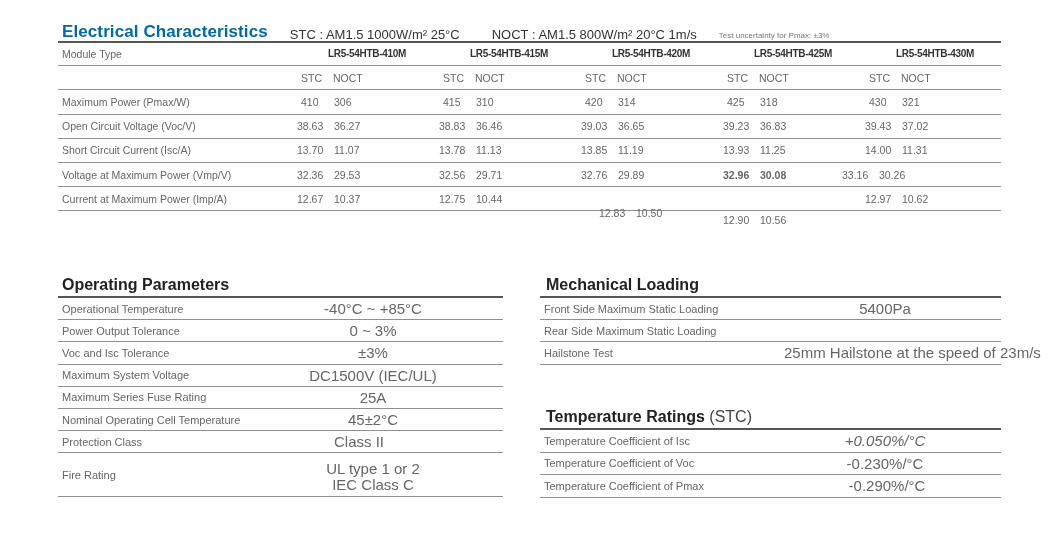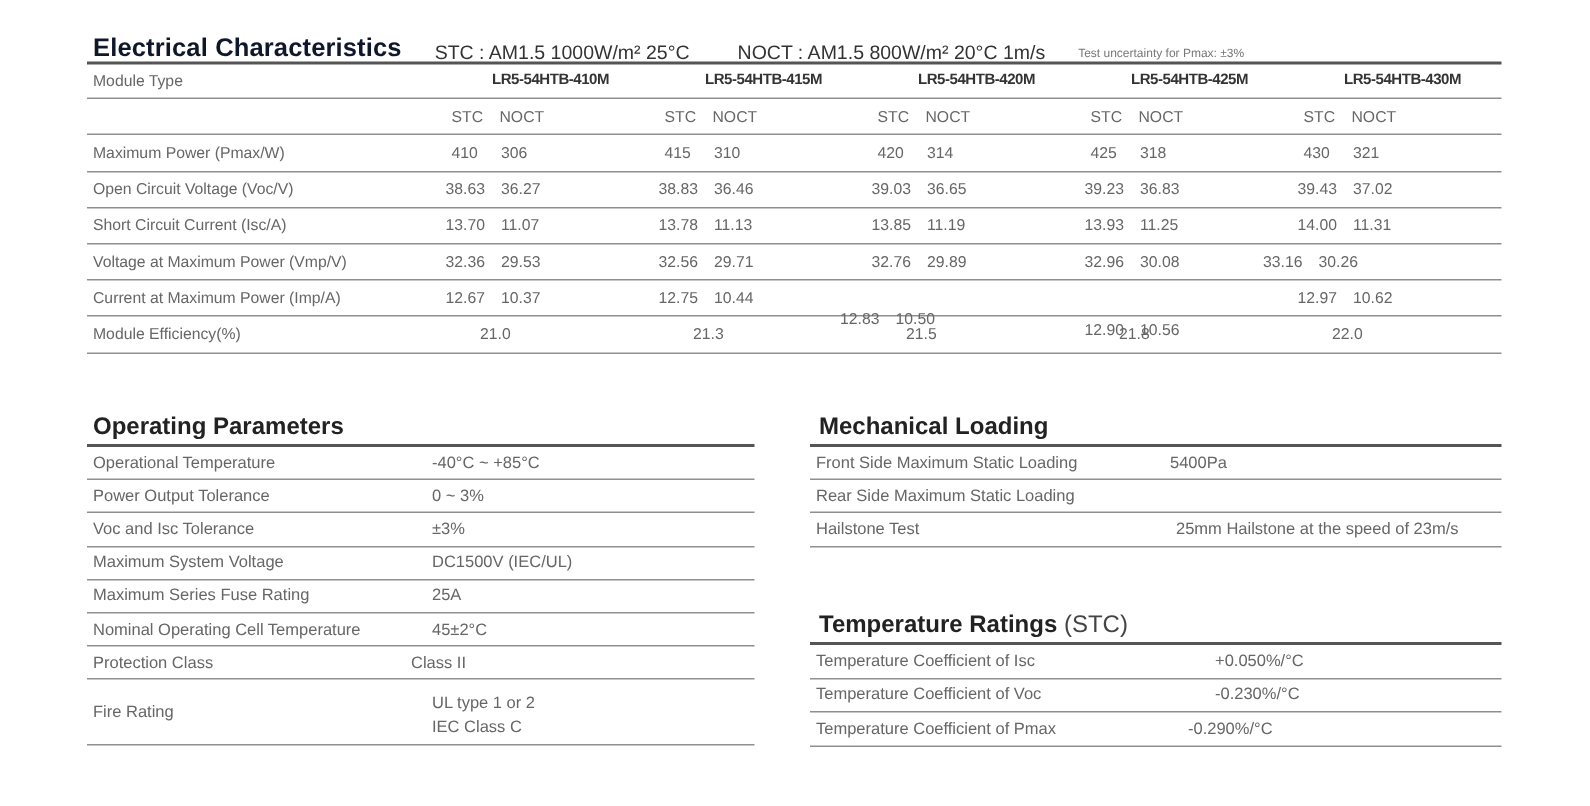--- a/index.html
+++ b/index.html
@@ -3,21 +3,21 @@
 <meta charset="utf-8">
 <style>
   * { margin:0; padding:0; box-sizing:border-box; }
   html, body { width:1060px; height:537px; background:#ffffff; overflow:hidden; }
   body { font-family: "Liberation Sans", "DejaVu Sans", sans-serif; color:#555; position:relative; }
 
   .abs { position:absolute; }
 
   
   .ec-title-row { left:62px; top:18px; width:940px; height:24px; display:flex; align-items:flex-end; white-space:nowrap; }
-  .ec-title { font-size:17px; font-weight:bold; color:#0f172a; letter-spacing:0.1px; }
+  .ec-title { font-size:17px; font-weight:bold; color:#0369a1; letter-spacing:0.1px; }
   .ec-cond { font-size:13px; color:#333; margin-left:22px; }
   .ec-cond2 { font-size:13px; color:#333; margin-left:32px; }
   .ec-unc { font-size:8px; color:#777; margin-left:22px; padding-bottom:2px; }
 
   .hline { position:absolute; height:1px; background:#8a8a8a; }
   .hline.thick { height:2px; background:#555; }
 
   .ec-table { position:absolute; left:58px; top:42px; width:943px; }
   .ec-row { height:24.2px; display:flex; align-items:center; border-bottom:1px solid #8f8f8f; position:relative; }
   .ec-label { width:225px; padding-left:4px; font-size:10.5px; color:#666; white-space:nowrap; }
@@ -26,21 +26,21 @@
   .ec-model { position:absolute; font-size:10px; color:#333; font-weight:bold; letter-spacing:-0.3px; white-space:nowrap;padding-left:38px; }
   .ec-eff { position:absolute; font-size:10.5px; color:#666; }
 
   
   .sec-title { position:absolute; font-size:16px; font-weight:bold; color:#222; white-space:nowrap; }
   .sec-title .sub { font-weight:normal; color:#444; }
 
   .kv-table { position:absolute; }
   .kv-row { display:flex; align-items:center; border-bottom:1px solid #8f8f8f; position:relative; }
   .kv-label { font-size:11px; color:#666; padding-left:4px; white-space:nowrap; }
-  .kv-value { position:absolute; font-size:11px; color:#666; white-space:nowrap; }
+  .kv-value { position:absolute; font-size:15px; color:#666; text-align:center; white-space:nowrap; }
 </style>
 </head>
 <body>
 
 <div class="abs ec-title-row">
   <span class="ec-title">Electrical Characteristics</span>
   <span class="ec-cond">STC : AM1.5  1000W/m²  25°C</span>
   <span class="ec-cond2">NOCT : AM1.5  800W/m²  20°C  1m/s</span>
   <span class="ec-unc">Test uncertainty for Pmax: ±3%</span>
 </div>
@@ -156,61 +156,53 @@
         <span>29.53</span>
       </div>
     <div class="ec-cell" style="left:381px;">
         <span style="width:37px">32.56</span>
         <span>29.71</span>
       </div>
     <div class="ec-cell" style="left:523px;">
         <span style="width:37px">32.76</span>
         <span>29.89</span>
       </div>
-    <div class="ec-cell" style="left:665px;">
+    <div class="ec-cell" style="left:665px;font-weight:bold;">
         <span style="width:37px">32.96</span>
         <span>30.08</span>
       </div>
     <div class="ec-cell" style="left:784px;">
         <span style="width:37px">33.16</span>
         <span>30.26</span>
       </div>
   </div>
   <div class="ec-row">
     <div class="ec-label">Current at Maximum Power (Imp/A)</div>
     <div class="ec-cell" style="left:239px;">
         <span style="width:37px">12.67</span>
         <span>10.37</span>
       </div>
     <div class="ec-cell" style="left:381px;">
         <span style="width:37px">12.75</span>
         <span>10.44</span>
       </div>
-    <div class="ec-cell" style="left:502px;margin-top:28px;">
+    <div class="ec-cell" style="left:541px;margin-top:28px;">
         <span style="width:37px">12.83</span>
         <span>10.50</span>
       </div>
     <div class="ec-cell" style="left:665px;margin-top:42px;">
         <span style="width:37px">12.90</span>
         <span>10.56</span>
       </div>
     <div class="ec-cell" style="left:807px;">
         <span style="width:37px">12.97</span>
         <span>10.62</span>
       </div>
   </div>
 
-  <div class="ec-row">
-    <div class="ec-label">Module Efficiency(%)</div>
-    <div class="ec-eff" style="left:262px;">21.0</div>
-    <div class="ec-eff" style="left:404px;">21.3</div>
-    <div class="ec-eff" style="left:546px;">21.5</div>
-    <div class="ec-eff" style="left:688px;">21.8</div>
-    <div class="ec-eff" style="left:830px;">22.0</div>
-  </div>
 </div>
 
 <div class="sec-title" style="left:62px; top:276px;">Operating Parameters</div>
 <div class="hline thick" style="left:58px; top:296px; width:445px;"></div>
 <div class="kv-table" style="left:58px; top:298px; width:445px;">
   <div class="kv-row" style="height:22.2px;">
     <div class="kv-label">Operational Temperature</div>
     <div class="kv-value" style="left:230px; width:170px;">-40°C ~ +85°C</div>
   </div>
   <div class="kv-row" style="height:22.2px;">
@@ -262,23 +254,23 @@
   </div>
 </div>
 
 <div class="sec-title" style="left:546px; top:408px;">
   <span>Temperature Ratings</span><span class="sub"> (STC)</span>
 </div>
 <div class="hline thick" style="left:540px; top:428px; width:461px;"></div>
 <div class="kv-table" style="left:540px; top:430px; width:461px;">
   <div class="kv-row" style="height:22.5px;">
     <div class="kv-label">Temperature Coefficient of  Isc</div>
-    <div class="kv-value" style="left:270px; width:150px;">+0.050%/°C</div>
+    <div class="kv-value" style="left:270px; width:150px;font-style:italic;">+0.050%/°C</div>
   </div>
   <div class="kv-row" style="height:22.5px;">
     <div class="kv-label">Temperature Coefficient of  Voc</div>
     <div class="kv-value" style="left:270px; width:150px;">-0.230%/°C</div>
   </div>
   <div class="kv-row" style="height:22.5px;">
     <div class="kv-label">Temperature Coefficient of  Pmax</div>
-    <div class="kv-value" style="left:252px; width:150px;">-0.290%/°C</div>
+    <div class="kv-value" style="left:272px; width:150px;">-0.290%/°C</div>
   </div>
 </div>
 
 </body></html>

